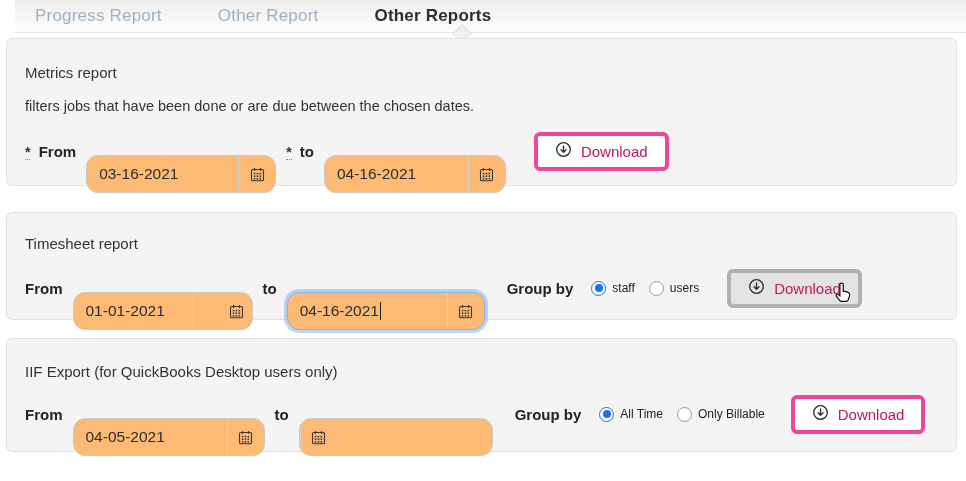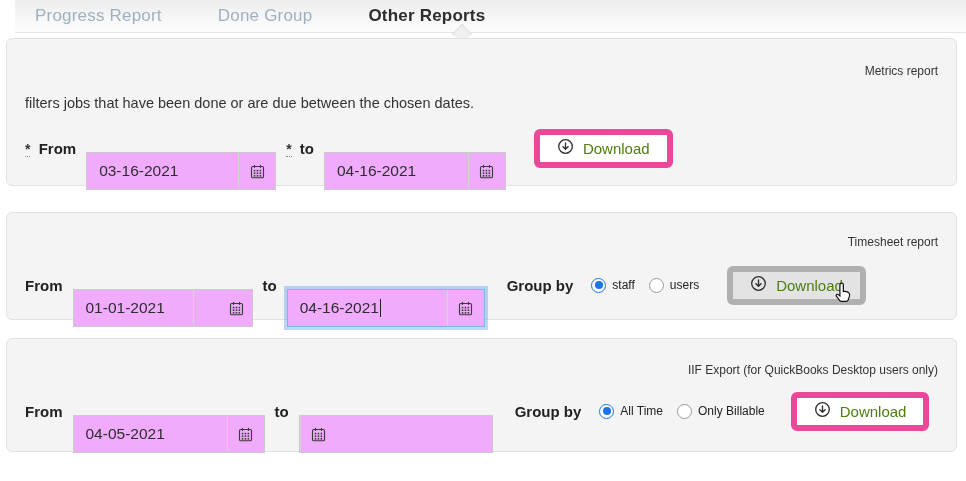--- a/index.html
+++ b/index.html
@@ -40,38 +40,38 @@
     background: #f4f4f4;
     border: 1px solid #e2e2e2;
     border-radius: 6px;
     padding: 0 18px;
     z-index: 4;
   }
   #panel-metrics   { top: 38px;  height: 148px; }
   #panel-timesheet { top: 212px; height: 108px; }
   #panel-iif       { top: 338px; height: 114px; }
 
-  .panel-title { padding-top: 25px; font-size: 12px; color: #333; text-align: right; }
+  .panel-title { padding-top: 25px; font-size: 15px; color: #333; }
   #panel-timesheet .panel-title { padding-top: 22px; }
   #panel-iif .panel-title { padding-top: 24px; }
   .panel-desc { margin-top: 17px; font-size: 14.5px; color: #333; }
 
   .row { margin-top: 17px; display: flex; align-items: center; height: 40px; }
   #panel-timesheet .row { margin-top: 16px; }
   #panel-iif .row { margin-top: 14px; }
 
   .lbl { font-weight: 700; font-size: 15px; color: #222; margin-right: 10px; white-space: nowrap; }
   .req {
     display: inline-block; font-weight: 700; font-size: 14px; color: #333;
     border-bottom: 1px dotted #888; line-height: 13px; margin-right: 4px;
   }
   
   .dategroup {
     display: flex; align-items: stretch; height: 38px;
-    background: #f0abfc; border: 1px solid #c9c9c9; border-radius: 0;
+    background: #fdba74; border: 1px solid #c9c9c9; border-radius: 12px;
     overflow: hidden; cursor: text; margin-top: 46px;
   }
   .dategroup.focused {
     border-color: #85b2e6;
     box-shadow: 0 0 0 3px rgba(96,156,233,.40);
   }
   .dval {
     flex: 1; display: flex; align-items: center;
     padding-left: 12px; font-size: 15.5px; color: #2d2d2d; white-space: nowrap;
   }
@@ -79,22 +79,22 @@
   .dsep { width: 1px; background: #d4d4d4; }
   .dcal { width: 36px; display: flex; align-items: center; justify-content: center; cursor: pointer; }
   .w190 { width: 190px; } .w182 { width: 182px; }
   .w180 { width: 180px; gap: 28px; } .w198 { width: 198px; }
   .w192 { width: 192px; } .w194 { width: 194px; }
   .ml10 { margin-left: 10px; }
   
   .btn {
     display: inline-flex; align-items: center; gap: 9px;
     height: 39px; padding: 0 17px;
-    background: #fff; border: 6px solid #ec4899; border-radius: 6px;
-    font-size: 15px; color: #4d7c0f; cursor: pointer; white-space: nowrap;
+    background: #fff; border: 4px solid #ec4899; border-radius: 6px;
+    font-size: 15px; color: #be185d; cursor: pointer; white-space: nowrap;
     font-family: "Liberation Sans", sans-serif;
   }
   .btn.hovered { background: #e3e3e3; border-color: #b0b0b0; }
   .btn-metrics { margin-left: 28px; }
   .btn-timesheet { margin-left: 28px; }
   .btn-iif { margin-left: 26px; }
   
   .groupby { margin-left: 22px; margin-right: 4px; }
   .radio-wrap { display: flex; align-items: center; margin-left: 14px; cursor: pointer; }
   .radio {
@@ -110,21 +110,21 @@
   }
   .radio-label { margin-left: 6px; font-size: 12px; color: #222; white-space: nowrap; }
   
   .hand-cursor { position: absolute; left: 833px; top: 281px; z-index: 10; pointer-events: none; }
 </style>
 </head>
 <body>
 
 <div class="tabbar">
   <div class="tab">Progress Report</div>
-  <div class="tab">Done Group</div>
+  <div class="tab">Other Report</div>
   <div class="tab active">Other Reports</div>
 </div>
 <div class="caret"></div>
 
 <div class="panel" id="panel-metrics">
   <div class="panel-title">Metrics report</div>
   <div class="panel-desc">filters jobs that have been done or are due between the chosen dates.</div>
   <div class="row">
     <span class="lbl"><span class="req">*</span> <span>From</span></span>
     <div class="dategroup w190">

